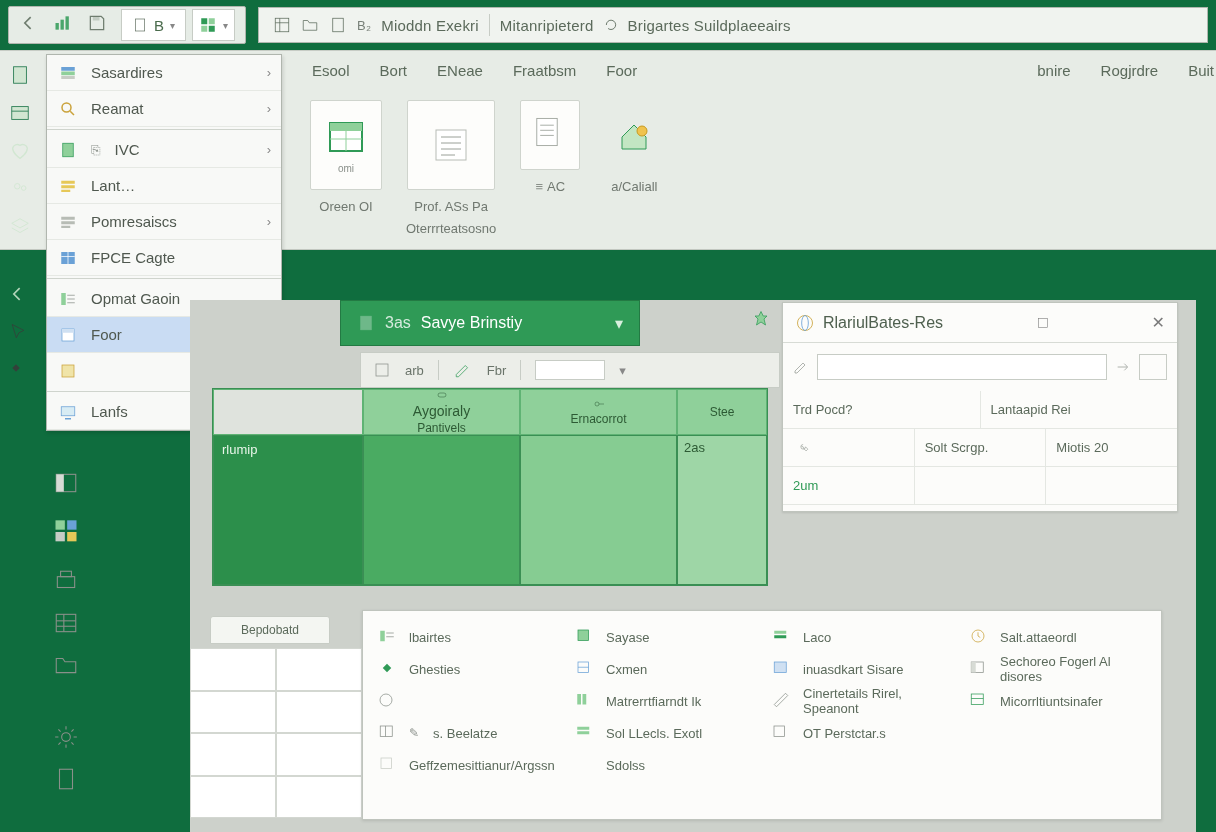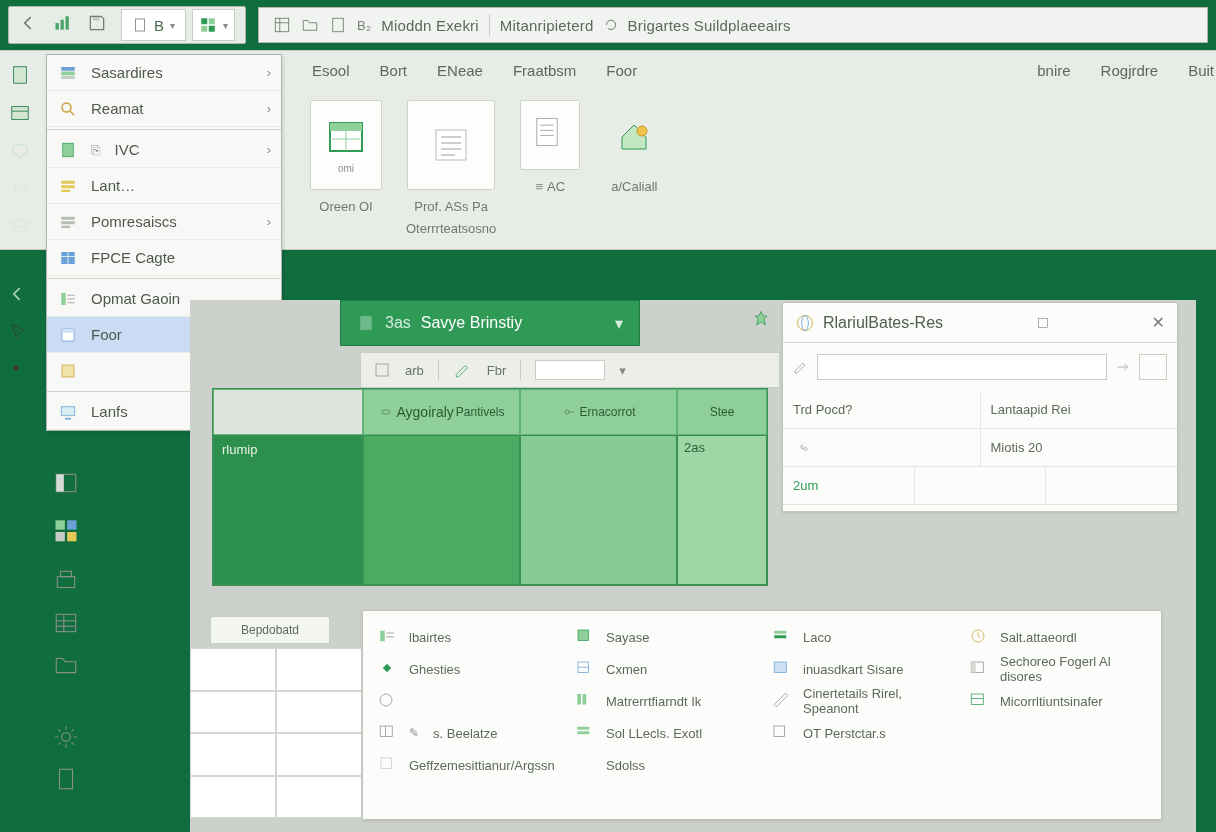--- a/index.html
+++ b/index.html
@@ -42,21 +42,21 @@
   
   
   .doc-hdr { position:absolute; left:340px; top:300px; width:300px; height:46px; background:#2f9a56; border:1px solid #237a43; display:flex; align-items:center; color:#fff; font-size:16px; padding:0 16px; gap:10px;}
   .doc-hdr .chev { margin-left:auto; color:#d8f0de;}
   .doc-toolbar { position:absolute; left:360px; top:352px; width:420px; height:36px; background:#eceee9; border:1px solid #c7ccc5; display:flex; align-items:center; gap:14px; padding:0 12px; font-size:13px; color:#6a746a;}
   .doc-toolbar .slot { width:70px; height:20px; background:#fff; border:1px solid #c7ccc5;}
   
   
   .gtable { position:absolute; left:212px; top:388px; width:556px; border:1px solid #3a8f54; }
   .gtable .gh { display:flex; height:46px;}
-  .gtable .gh .gc { flex:1; background:#8fd09a; border:1px solid #5fb374; display:flex; flex-direction:row; align-items:center; justify-content:center; font-size:14px; color:#2d5a34; gap:2px;}
+  .gtable .gh .gc { flex:1; background:#8fd09a; border:1px solid #5fb374; display:flex; flex-direction:column; align-items:center; justify-content:center; font-size:14px; color:#2d5a34; gap:2px;}
   .gtable .gh .gc.first { background:#dfe3dd; color:#6a746a; flex:0 0 150px; align-items:flex-start; padding-left:12px;}
   .gtable .gbody { display:flex;justify-content:space-between;}
   .gtable .gbody .gc { flex:1; height:150px; background:#4aab62; border:1px solid #3a8f54;}
   .gtable .gbody .gc.light { background:#86cc92;}
   .gtable .gbody .gc.first { flex:0 0 150px; background:#2c8f4b; color:#e8f5e9; font-size:13px; padding:6px 8px;}
   .gtable .gbody .gc.last { background:#9ed6a6; color:#2d5a34; font-size:13px; padding:4px 6px;}
   
   
   .rpanel { position:absolute; left:782px; top:302px; width:396px; height:210px; background:#fcfcfa; border:1px solid #bfc4bd; box-shadow:0 1px 2px rgba(0,0,0,.1);}
   .rpanel .rp-title { height:40px; display:flex; align-items:center; gap:8px; padding:0 12px; font-size:16px; color:#4f604f; border-bottom:1px solid #d7dbd5;}
@@ -540,20 +540,23 @@
   </div>
   <div class="rp-row">
     <div class="rc">
         <span>
           <svg width="18" height="14" viewBox="0 0 24 24">
             <path d="M14 6a4 4 0 1 0 4 4l4 4-3 3-4-4a4 4 0 0 0-4-4" fill="none" stroke="#8a908a"></path>
           </svg>
         </span>
       </div>
     <div class="rc">
+        <span>Solt Scrgp.</span>
+      </div>
+    <div class="rc">
         <span>Miotis 20</span>
       </div>
   </div>
   <div class="rp-row">
     <div class="rc" style="color:#2f9a56;">
         <span>2um</span>
       </div>
     <div class="rc"></div>
     <div class="rc"></div>
   </div>

